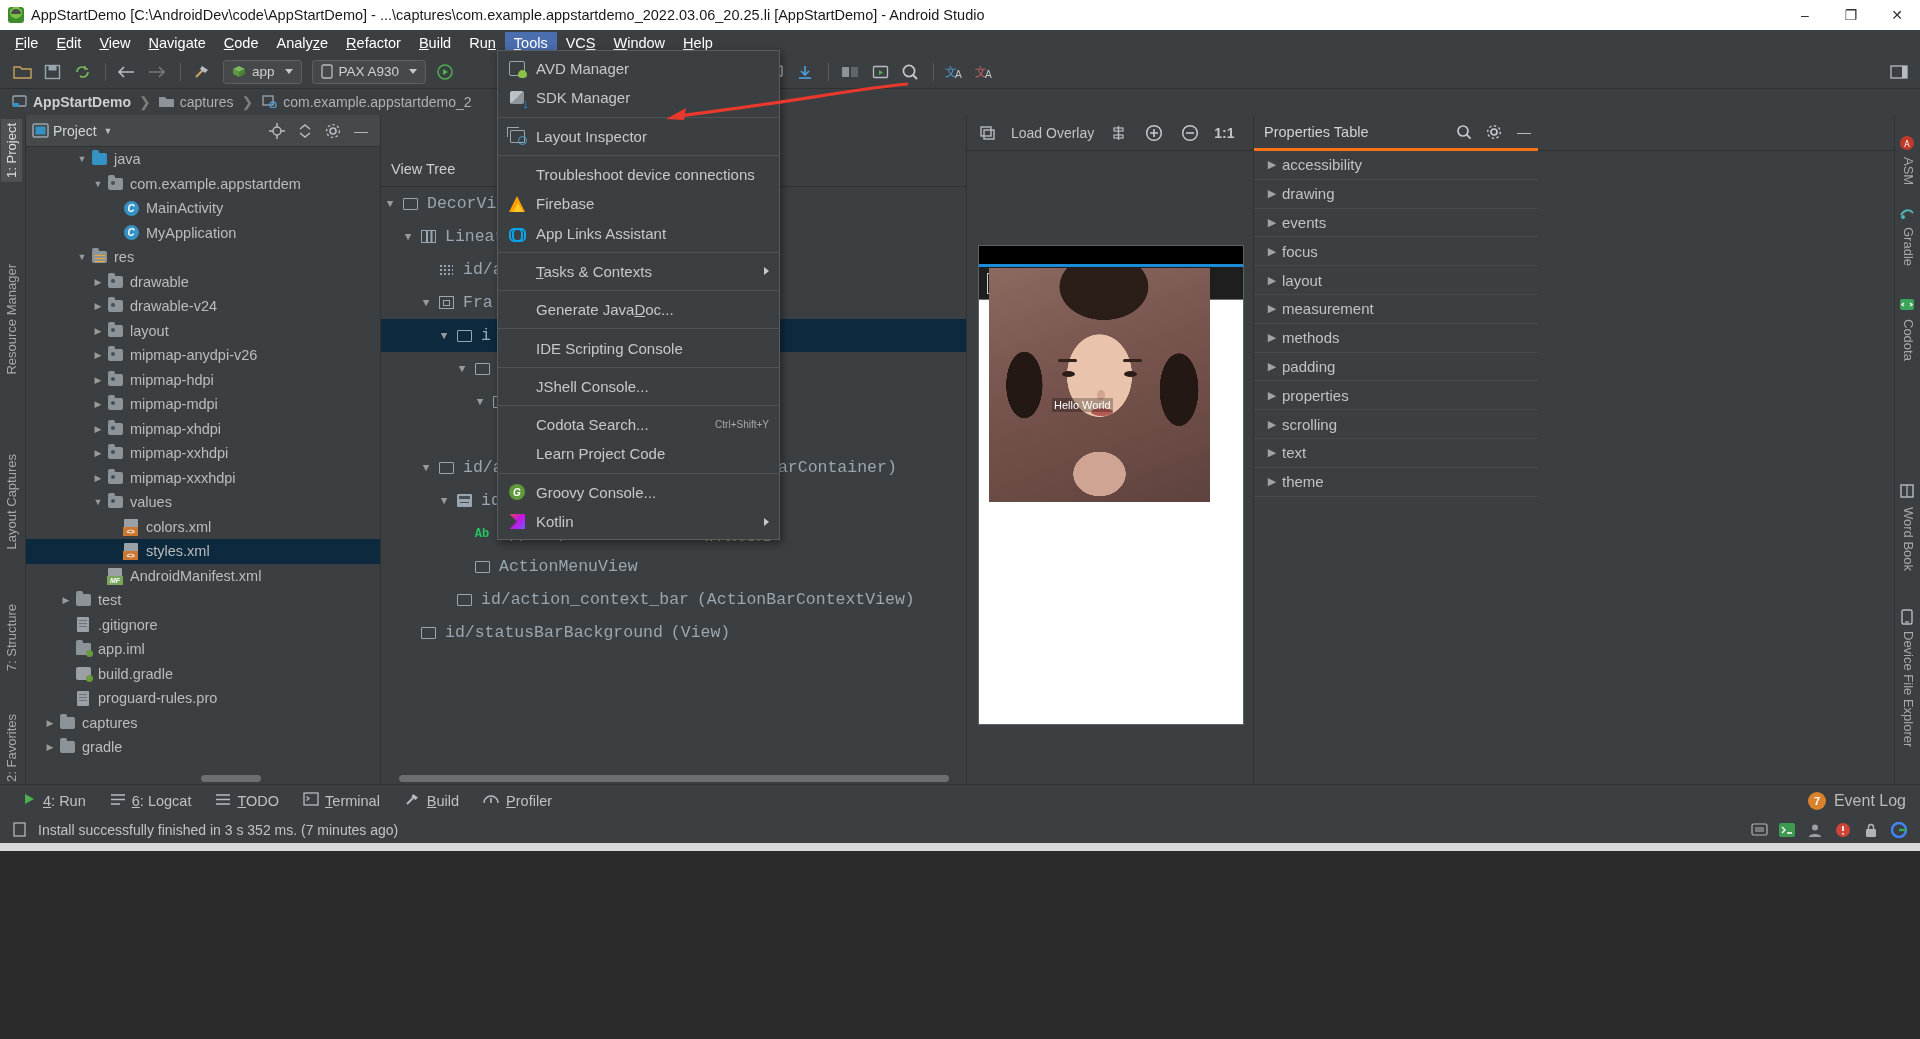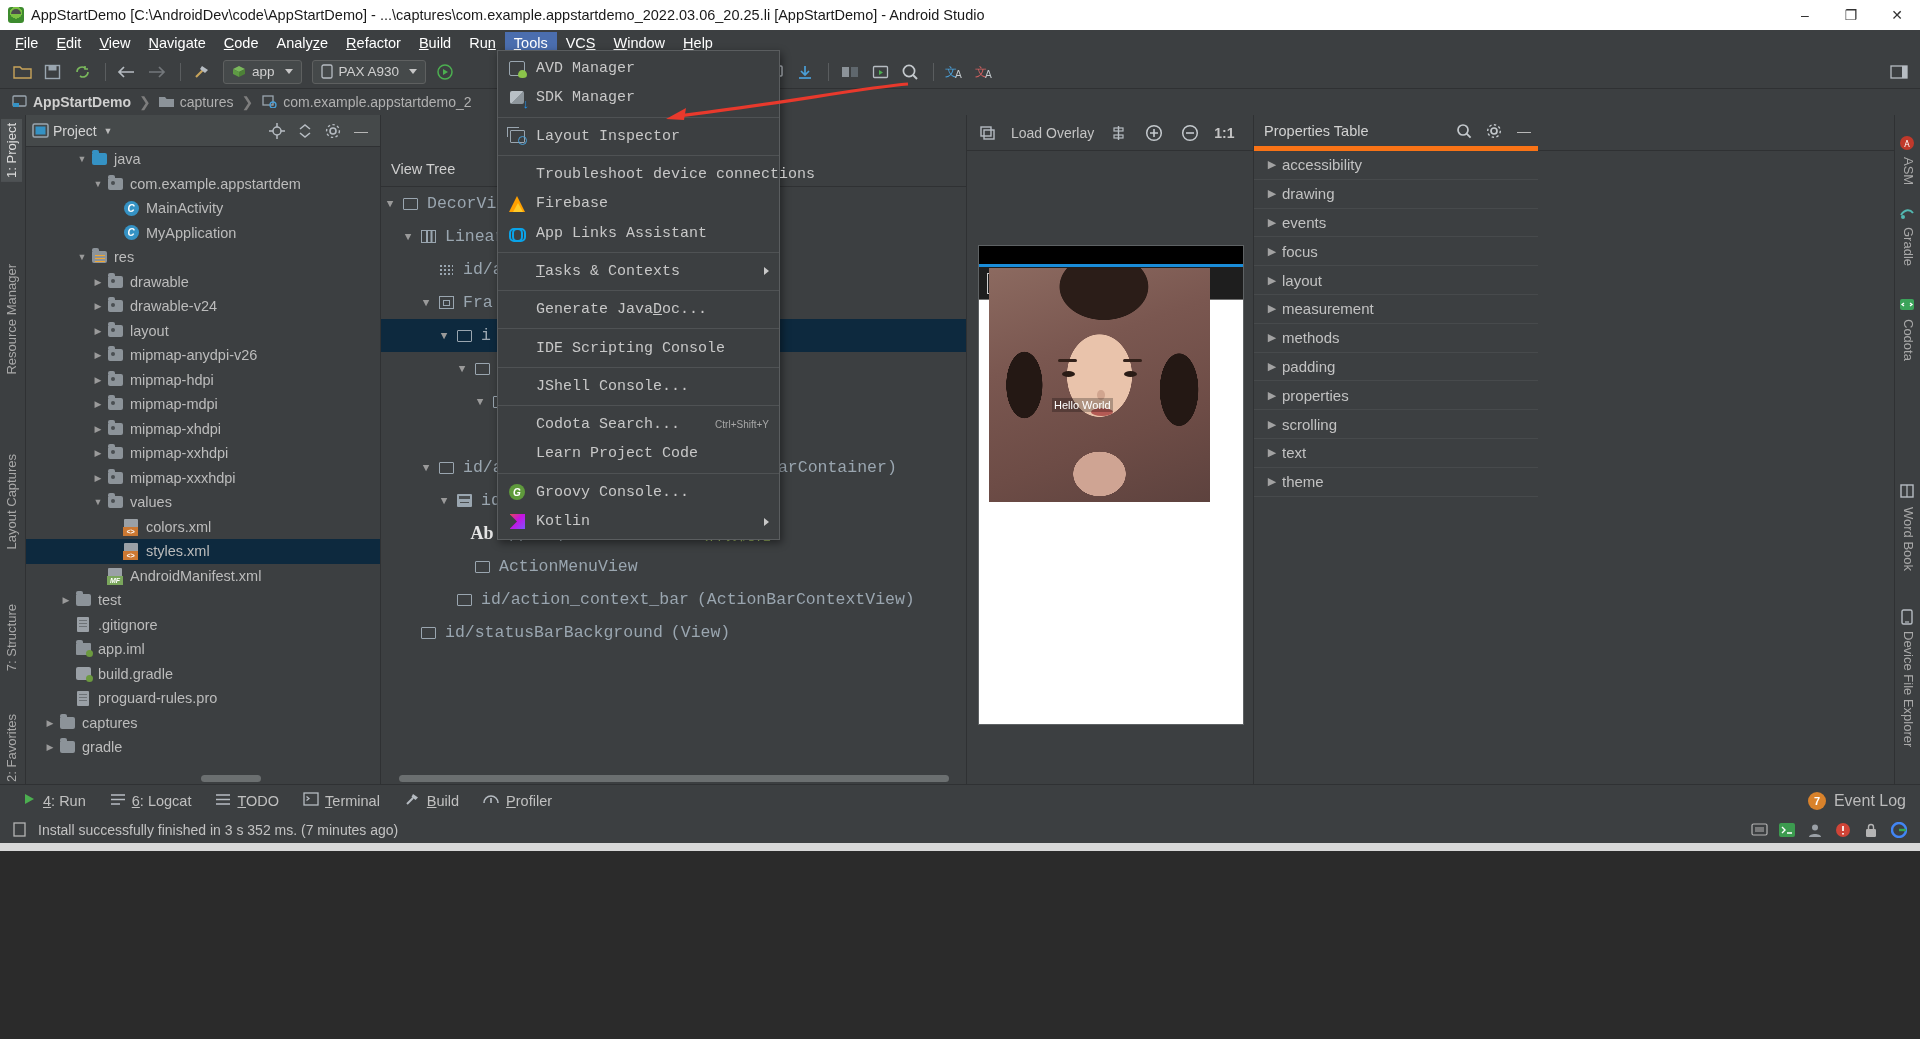--- a/index.html
+++ b/index.html
@@ -202,21 +202,21 @@
            border:1.5px solid #9aa6b0; }
   .cols { width:15px; height:13px; border:1.5px solid #9aa6b0; position:relative; }
   .cols::after { content:""; position:absolute; left:4.5px; top:0; bottom:0; width:1.5px;
            background:#9aa6b0; box-shadow: 4.5px 0 0 #9aa6b0; }
   .dots { width:14px; height:12px;
            background-image: radial-gradient(#9aa6b0 45%, transparent 46%);
            background-size: 4px 4px; }
   .tbk { width:15px; height:13px; background:#9aa6b0; position:relative; border-radius:1px; }
   .tbk::after { content:""; position:absolute; left:2px; top:2px; width:11px; height:3px;
            background:#4b4f51; box-shadow: 0 5px 0 -1px #4b4f51; }
-  .abtx { font-family:Liberation Serif, serif; font-size:18px; color:#e5e5e5;
+  .abtx { font-family:Liberation Mono, monospace; font-size:12px; color:#22c55e;
            font-weight:bold; }
   .cn { color:#9aa6b0; }
   .str { color:#a5c261; }
   #vt-hsb { position:absolute; left:0; bottom:0; height:12px; right:0; }
   #vt-hsb .thumb { position:absolute; left:18px; top:3px; width:550px; height:7px;
            background:#6b6f70; border-radius:4px; }
 
   
   #preview-pane {
     position: absolute; left: 966px; top: 115px; width: 287px; height: 669px;
@@ -267,21 +267,21 @@
     background: rgba(0,0,0,.25); padding: 1px 2px;
   }
 
   
   #props {
     position: absolute; left: 1253px; top: 115px; width: 285px; height: 669px;
     background: #3c3f41; border-left: 1px solid #2f3133;
   }
   #props-header {
     height: 36px; display:flex; align-items:center; padding-left:10px;
-    border-bottom: 5px solid #f97316;
+    border-bottom: 3px solid #f97316;
   }
   #props-header .pt { font-size: 14.5px; color: #d2d2d2; }
   #props-header .pi { margin-left:auto; display:flex; gap:2px; }
   #props-header .pi span { width:28px; height:26px; display:flex; align-items:center;
       justify-content:center; color:#b8b8b8; font-size:14px; }
   .prow {
     height: 28.8px; display:flex; align-items:center; font-size: 15px;
     color: #c2c2c2; padding-left: 8px; border-bottom: 1px solid #474a4c;
   }
   .prow .pa { width: 20px; flex:0 0 20px; color:#a2a2a2; font-size:11px; text-align:center; }
@@ -333,21 +333,21 @@
     background: #3c3f41; border: 1px solid #5a5d5f;
     box-shadow: 2px 3px 8px rgba(0,0,0,.45); z-index: 50;
     padding: 3px 0;
   }
   .mrow {
     height: 29.3px; display:flex; align-items:center; padding: 0 10px 0 8px;
     font-size: 15px; color: #c8c8c8; white-space: nowrap; position: relative;
   }
   .mrow .mi { width: 22px; flex:0 0 22px; display:flex; align-items:center;
     justify-content:center; margin-right: 8px; }
-  .mrow .lbl { flex: 1; font-family: Liberation Mono, monospace; }
+  .mrow .lbl { flex: 1; }
   .mrow .sc { color: #a7a7a7; font-size: 10px; margin-left: 14px; }
   .mrow .sub { border-left: 5px solid #c8c8c8; border-top: 4px solid transparent;
     border-bottom: 4px solid transparent; margin-left: 10px; }
   .msep { height: 1px; background: #4f5254; margin: 4px 0; }
   .mu { text-decoration: underline; }
   
   .ic-avd { width:16px; height:15px; border:1.6px solid #9aa6b0; border-radius:2px;
       position:relative; }
   .ic-avd::after { content:""; position:absolute; right:-3px; bottom:-3px; width:9px; height:8px;
       border-radius:50% 50% 45% 45%/60% 60% 40% 40%; background:#8bc34a; }

